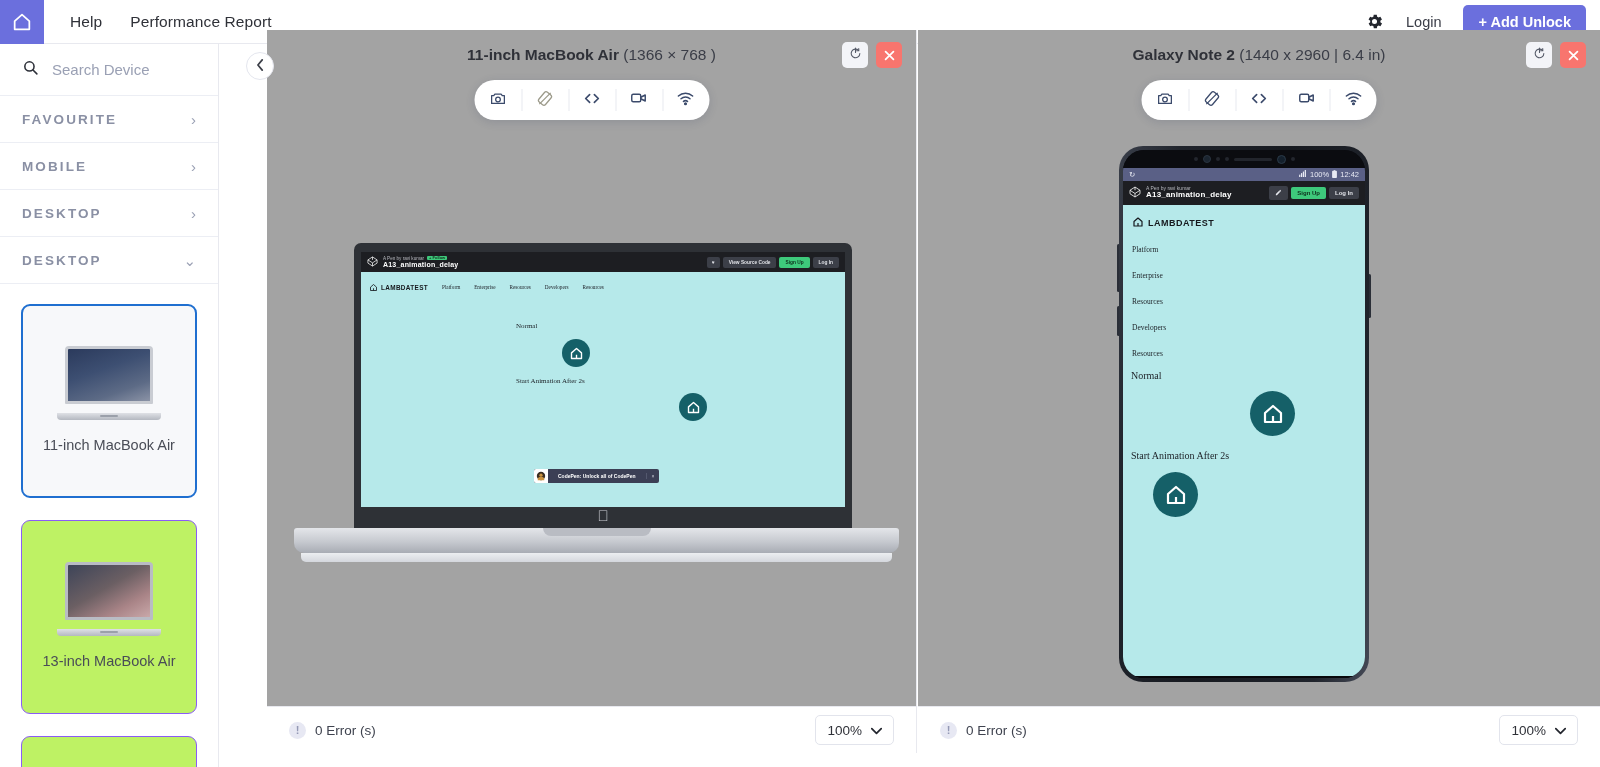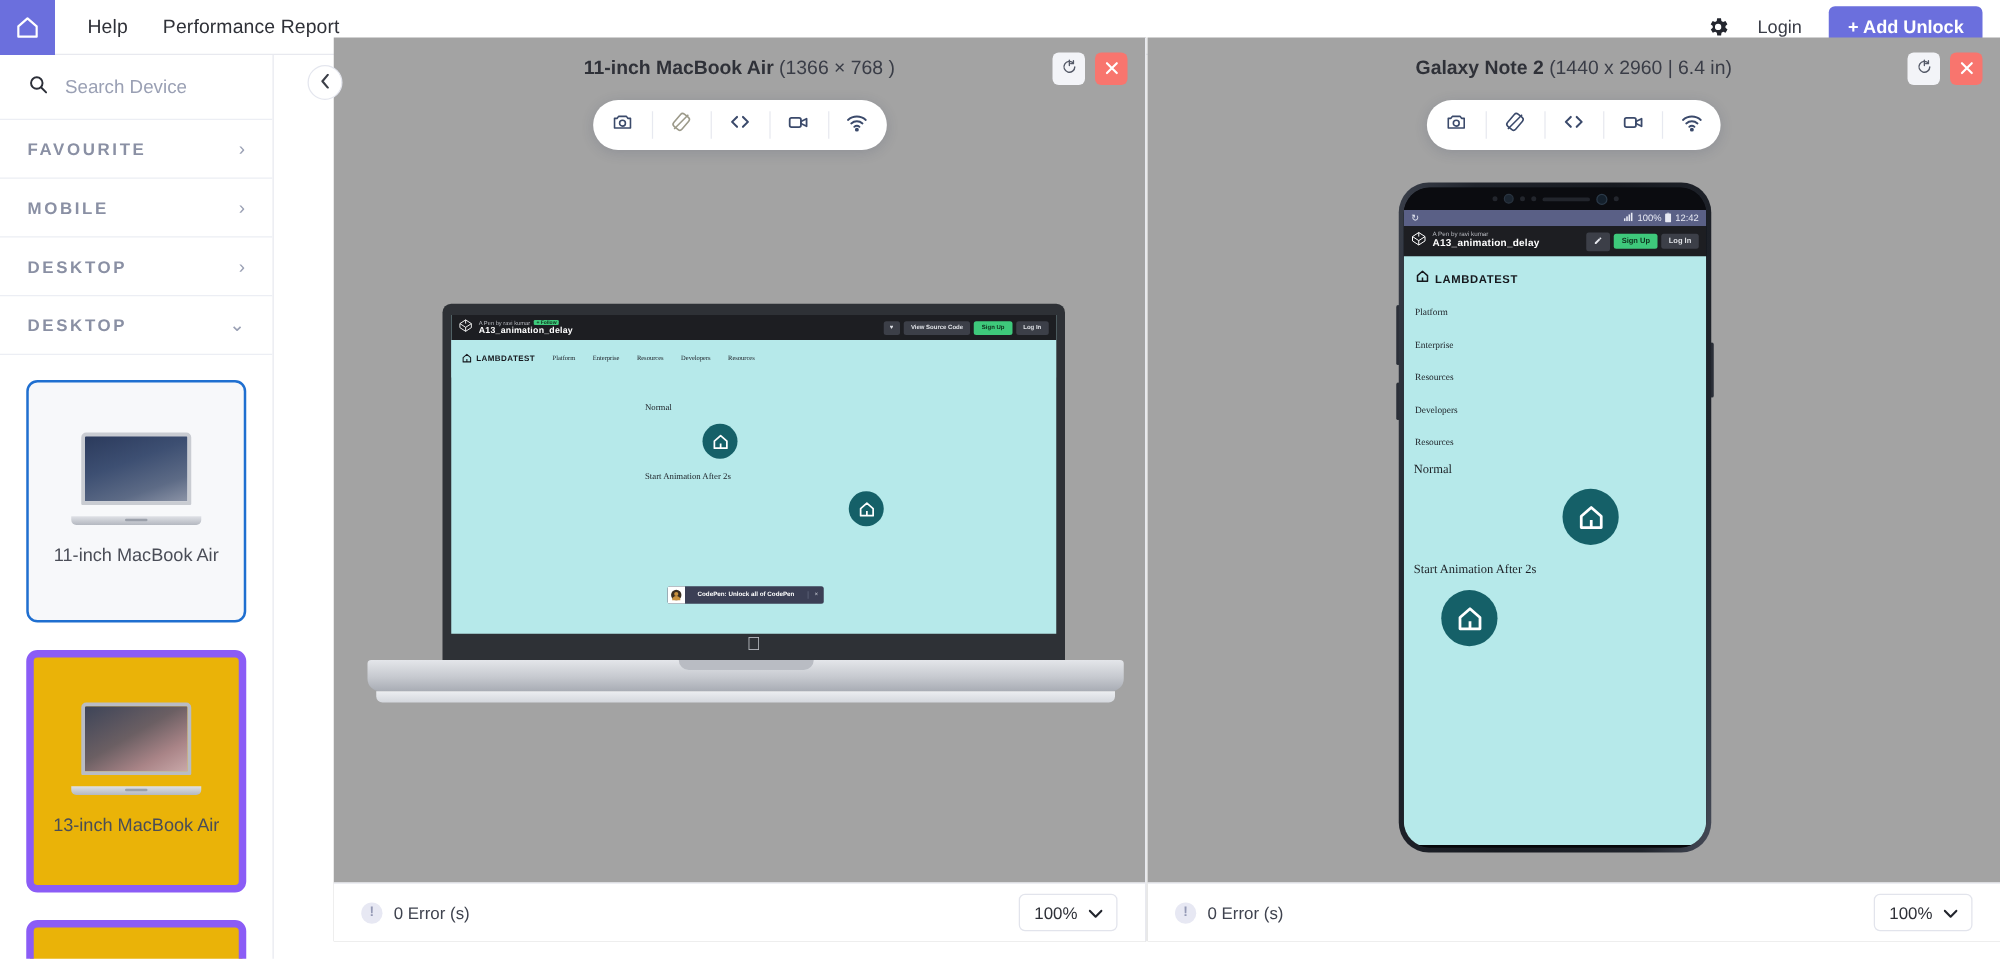--- a/index.html
+++ b/index.html
@@ -59,21 +59,21 @@
     border-bottom: 1px solid #eceef4; cursor: pointer;
   }
   .cat-label {
     font-size: 13.5px; font-weight: bold; letter-spacing: 2.1px;
     color: #8a90a4;
   }
   .chev { color: #9aa0b4; font-size: 15px; line-height: 1; }
   .dev-list { padding: 20px 0 0 0; display: flex; flex-direction: column; align-items: center; gap: 22px; }
   .dev-card {
     width: 176px; height: 194px; border-radius: 9px;
-    background: #eab308; border: 6px solid #8b5cf6;
+    background: #bef264; border: 1px solid #8b5cf6;
     display: flex; flex-direction: column; align-items: center;
     justify-content: center; cursor: pointer; flex: 0 0 auto;
   }
   .dev-card.sel { border: 2px solid #1f6fd0; background: #f7f8fa; }
   .dev-thumb { width: 104px; height: 74px; position: relative; margin-bottom: 14px; }
   .lid {
     position: absolute; top: 0; left: 8px; width: 88px; height: 58px;
     border: 3px solid #c9ccd2; border-radius: 4px 4px 1px 1px;
     background: linear-gradient(160deg,#2b3a5c 0%,#3d4f72 40%,#5d6b86 75%,#8b93a6 100%);
   }

